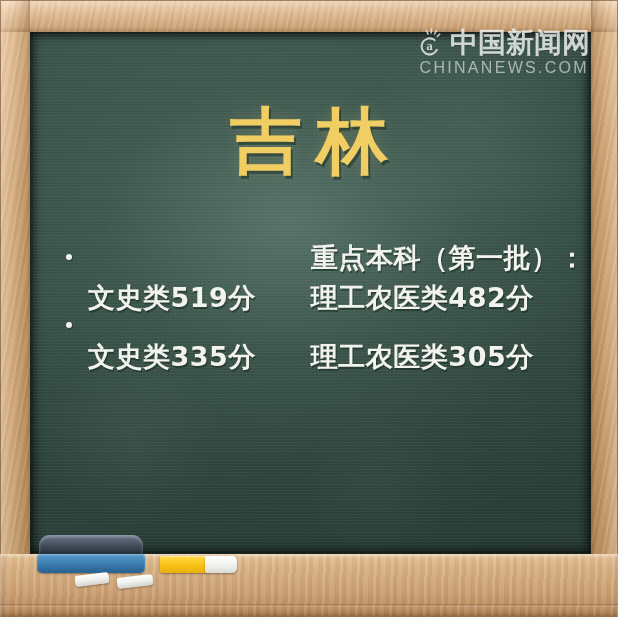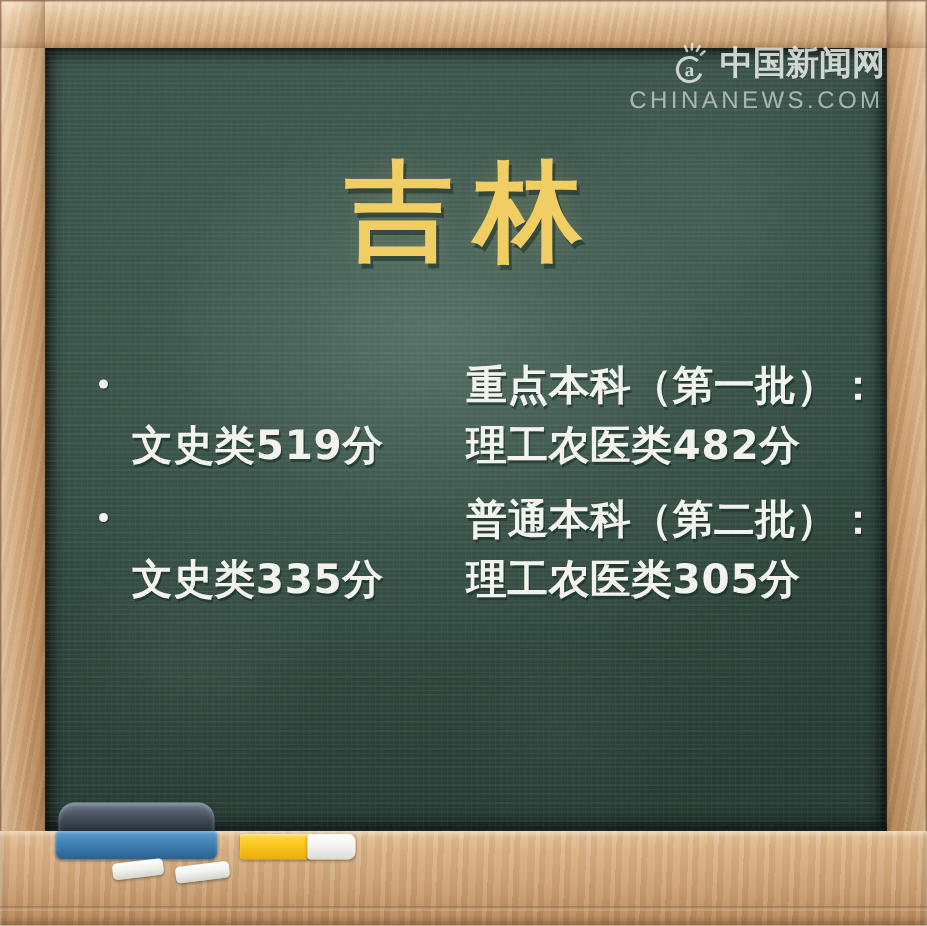--- a/index.html
+++ b/index.html
@@ -141,21 +141,21 @@
     gap: 4px;
   }
   .wm-mark {
     position: relative;
     width: 30px;
     height: 30px;
     flex: 0 0 auto;
   }
   .wm-cn {
     font-family: "DejaVu Sans", "Liberation Sans", sans-serif;
-    font-size: 22px;
+    font-size: 28px;
     font-weight: 700;
     color: #f2f4f1;
     letter-spacing: 0px;
     line-height: 1;
     text-shadow: 0 1px 1px rgba(0,0,0,0.22);
   }
   .wm-en {
     font-family: "Liberation Sans", "DejaVu Sans", sans-serif;
     font-size: 16px;
     letter-spacing: 2.3px;
@@ -371,21 +371,20 @@
       <div class="heading">
         <span class="bullet"></span>
         <span>重点本科（第一批）：</span>
       </div>
       <div class="scores">文史类519分　　理工农医类482分</div>
     </div>
 
     <div class="section">
       <div class="heading">
         <span class="bullet"></span>
-        <span>普通本科（第二批）：</span>
       </div>
       <div class="scores">文史类335分　　理工农医类305分</div>
     </div>
 
   </div>
 
   <div class="ledge">
     <div class="ledge-lip"></div>
   </div>
 

